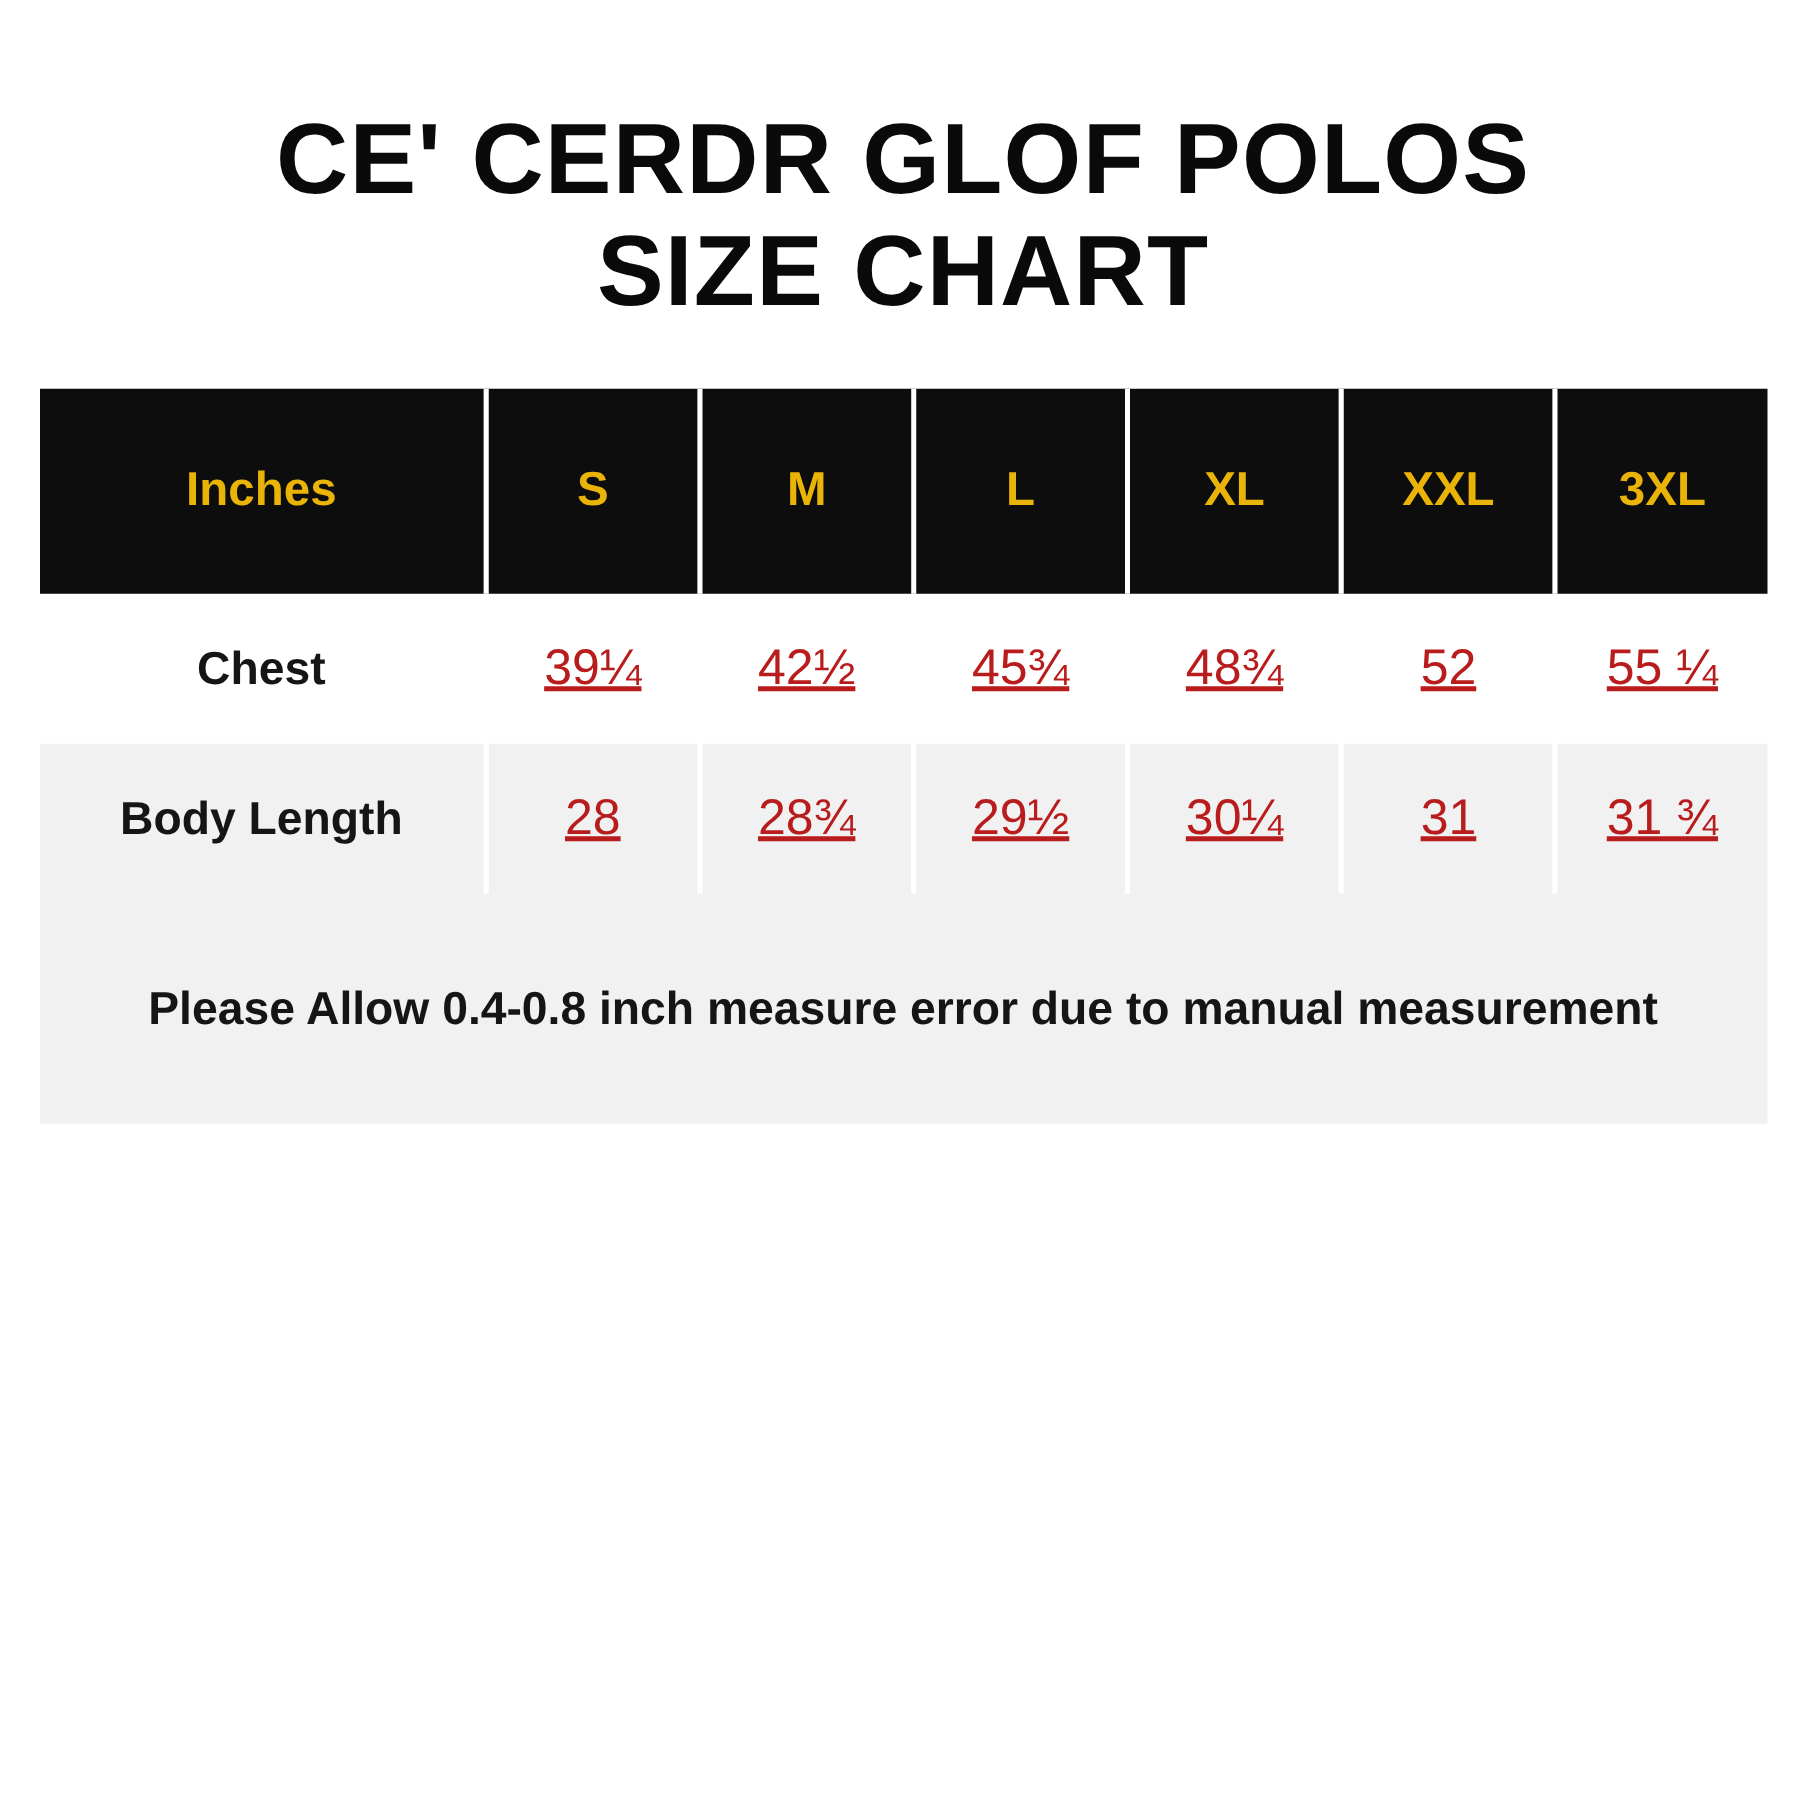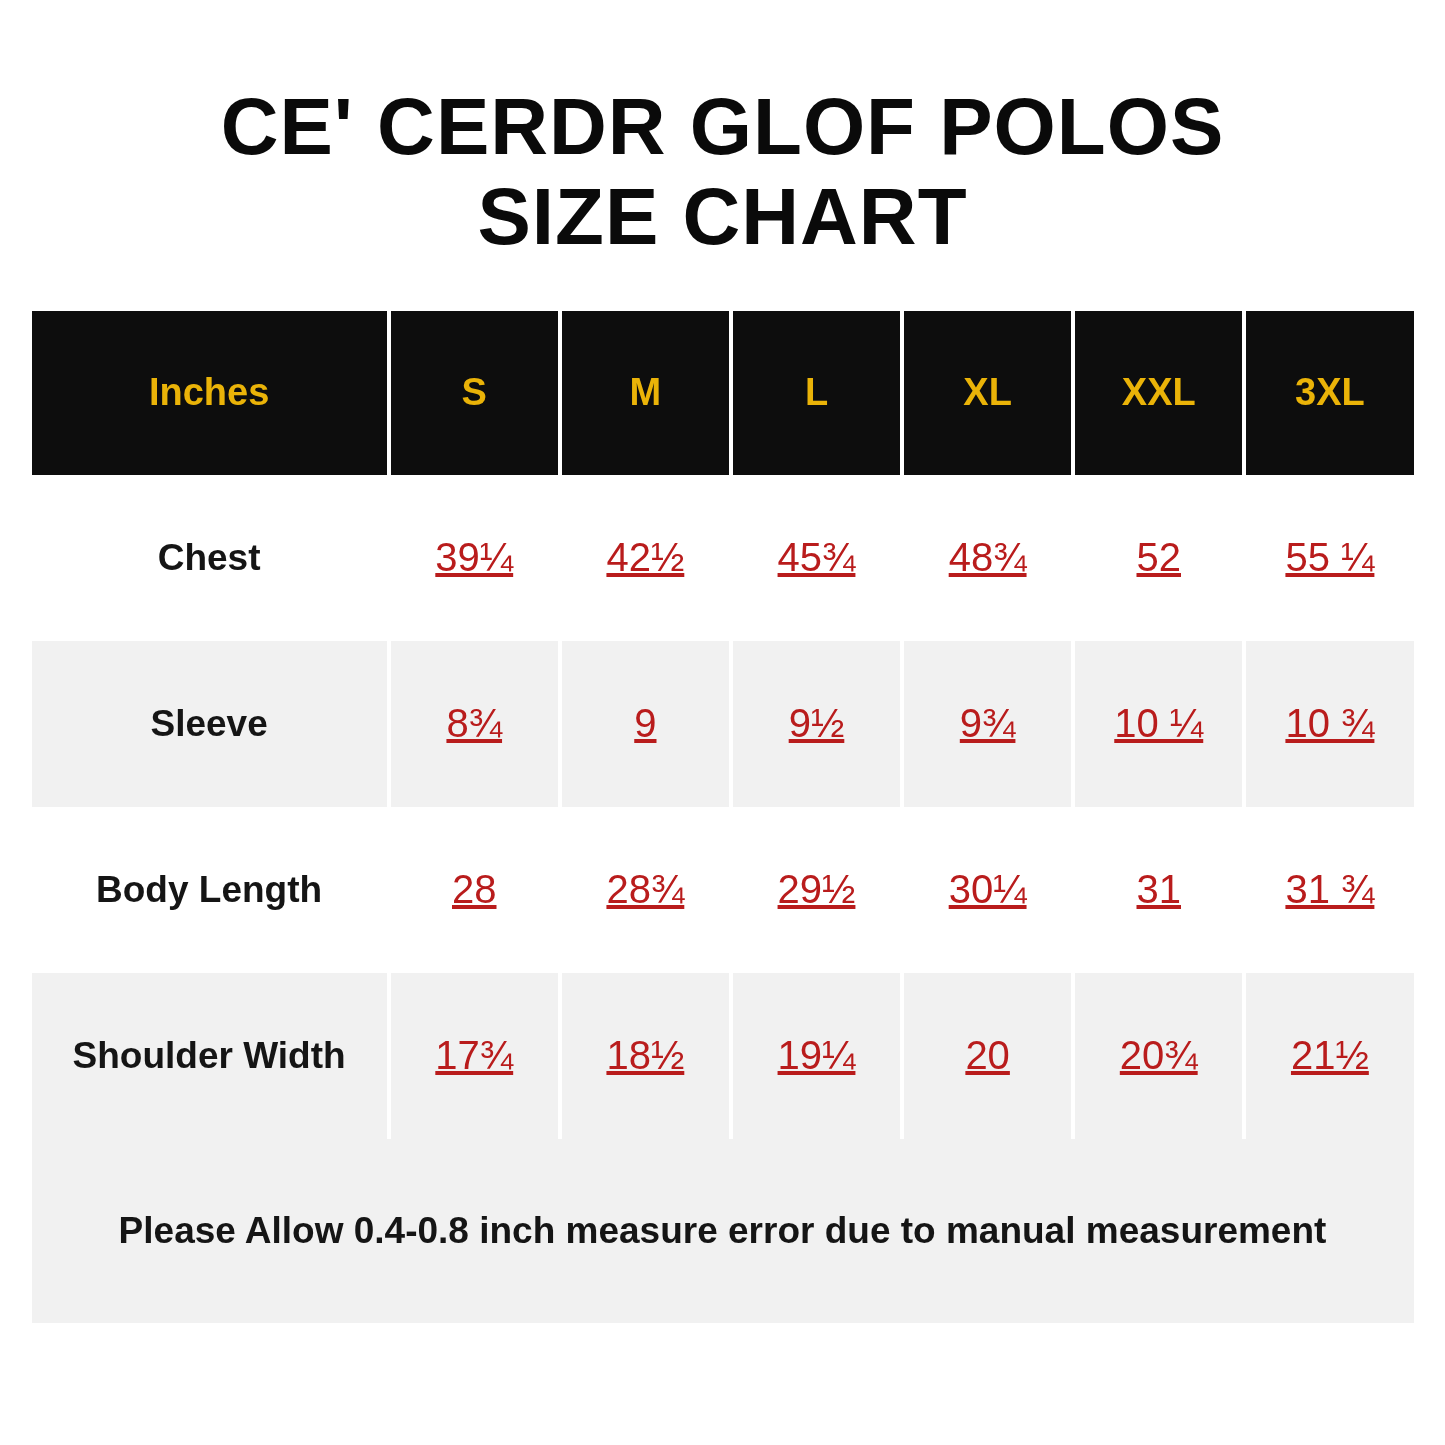--- a/index.html
+++ b/index.html
@@ -45,21 +45,21 @@
   table.size-table thead tr {
     height: 164px;
   }
   table.size-table thead th {
     background: #0d0d0d;
     color: #eab308;
     font-weight: bold;
     font-size: 38px;
   }
   table.size-table tbody tr {
-    height: 166px;
+    height: 120px;
   }
   table.size-table tbody tr:nth-child(even) {
     background: #f1f1f1;
   }
   table.size-table tbody th {
     font-weight: bold;
     font-size: 37px;
     color: #151515;
   }
   table.size-table tbody td {
@@ -113,45 +113,27 @@
         <tr>
           <th>Chest</th>
           <td>39¼</td>
           <td>42½</td>
           <td>45¾</td>
           <td>48¾</td>
           <td>52</td>
           <td>55 ¼</td>
         </tr>
         <tr>
-          <th>Sleeve</th>
-          <td>8¾</td>
-          <td>9</td>
-          <td>9½</td>
-          <td>9¾</td>
-          <td>10 ¼</td>
-          <td>10 ¾</td>
-        </tr>
-        <tr>
           <th>Body Length</th>
           <td>28</td>
           <td>28¾</td>
           <td>29½</td>
           <td>30¼</td>
           <td>31</td>
           <td>31 ¾</td>
-        </tr>
-        <tr>
-          <th>Shoulder Width</th>
-          <td>17¾</td>
-          <td>18½</td>
-          <td>19¼</td>
-          <td>20</td>
-          <td>20¾</td>
-          <td>21½</td>
         </tr>
       </tbody>
     <tfoot>
       <tr>
         <td id="note-cell" colspan="7">Please Allow 0.4-0.8 inch measure error due to manual measurement</td>
       </tr>
     </tfoot>
   </table>
 
 </div>

